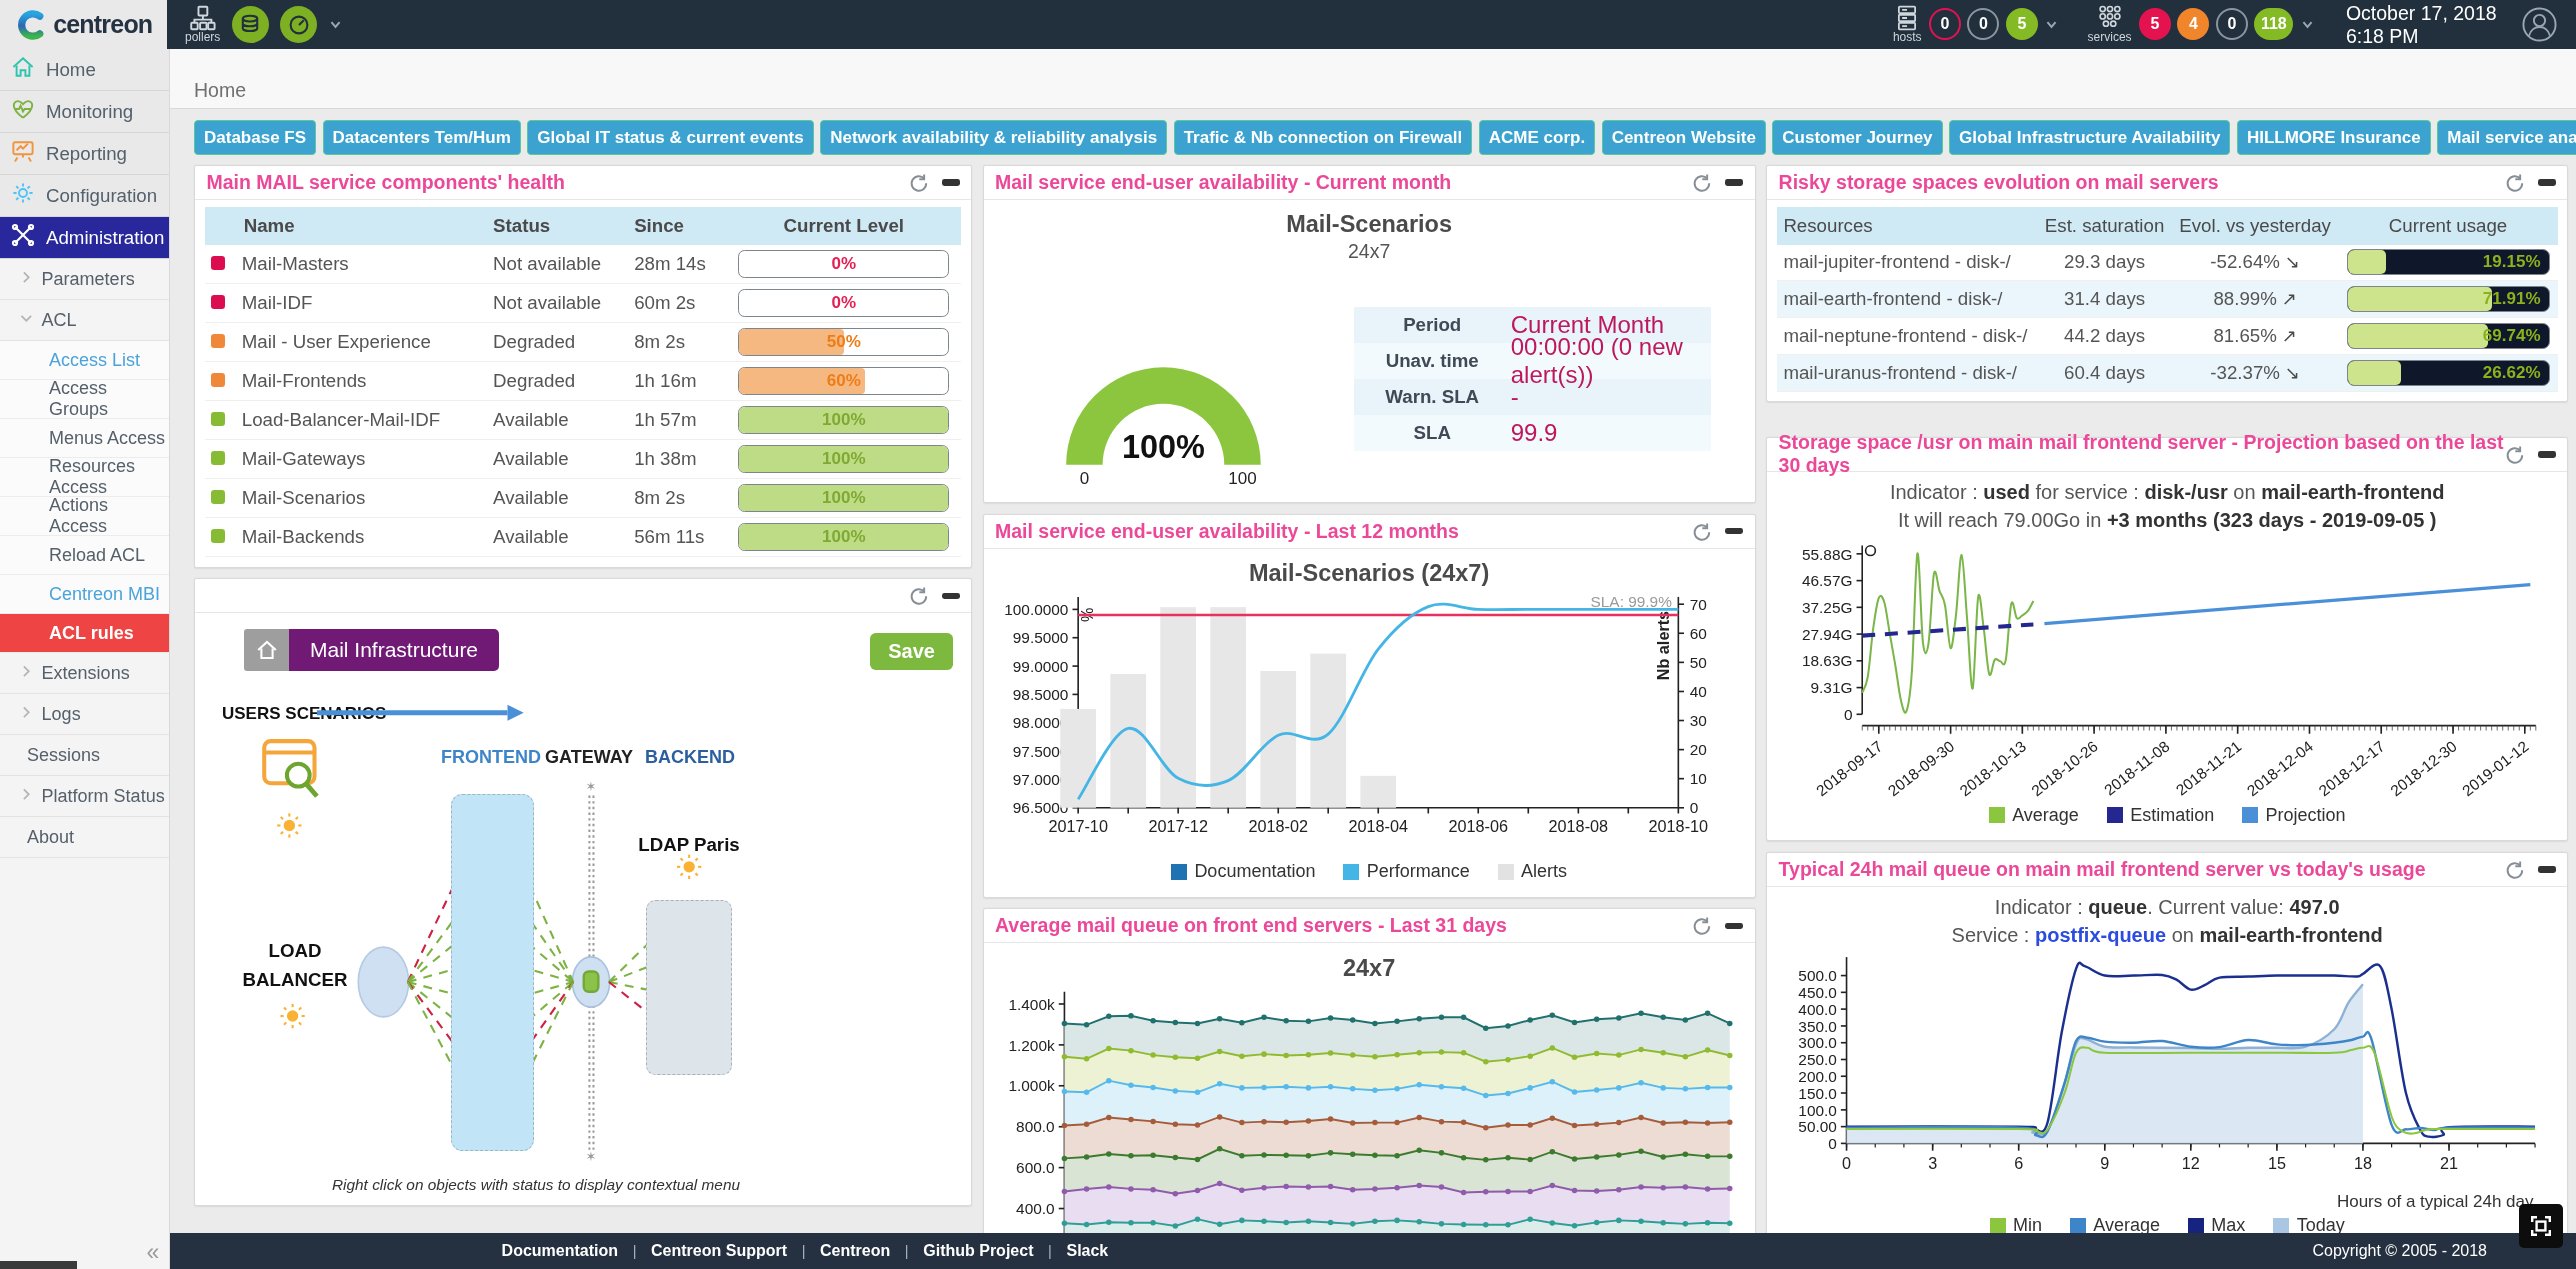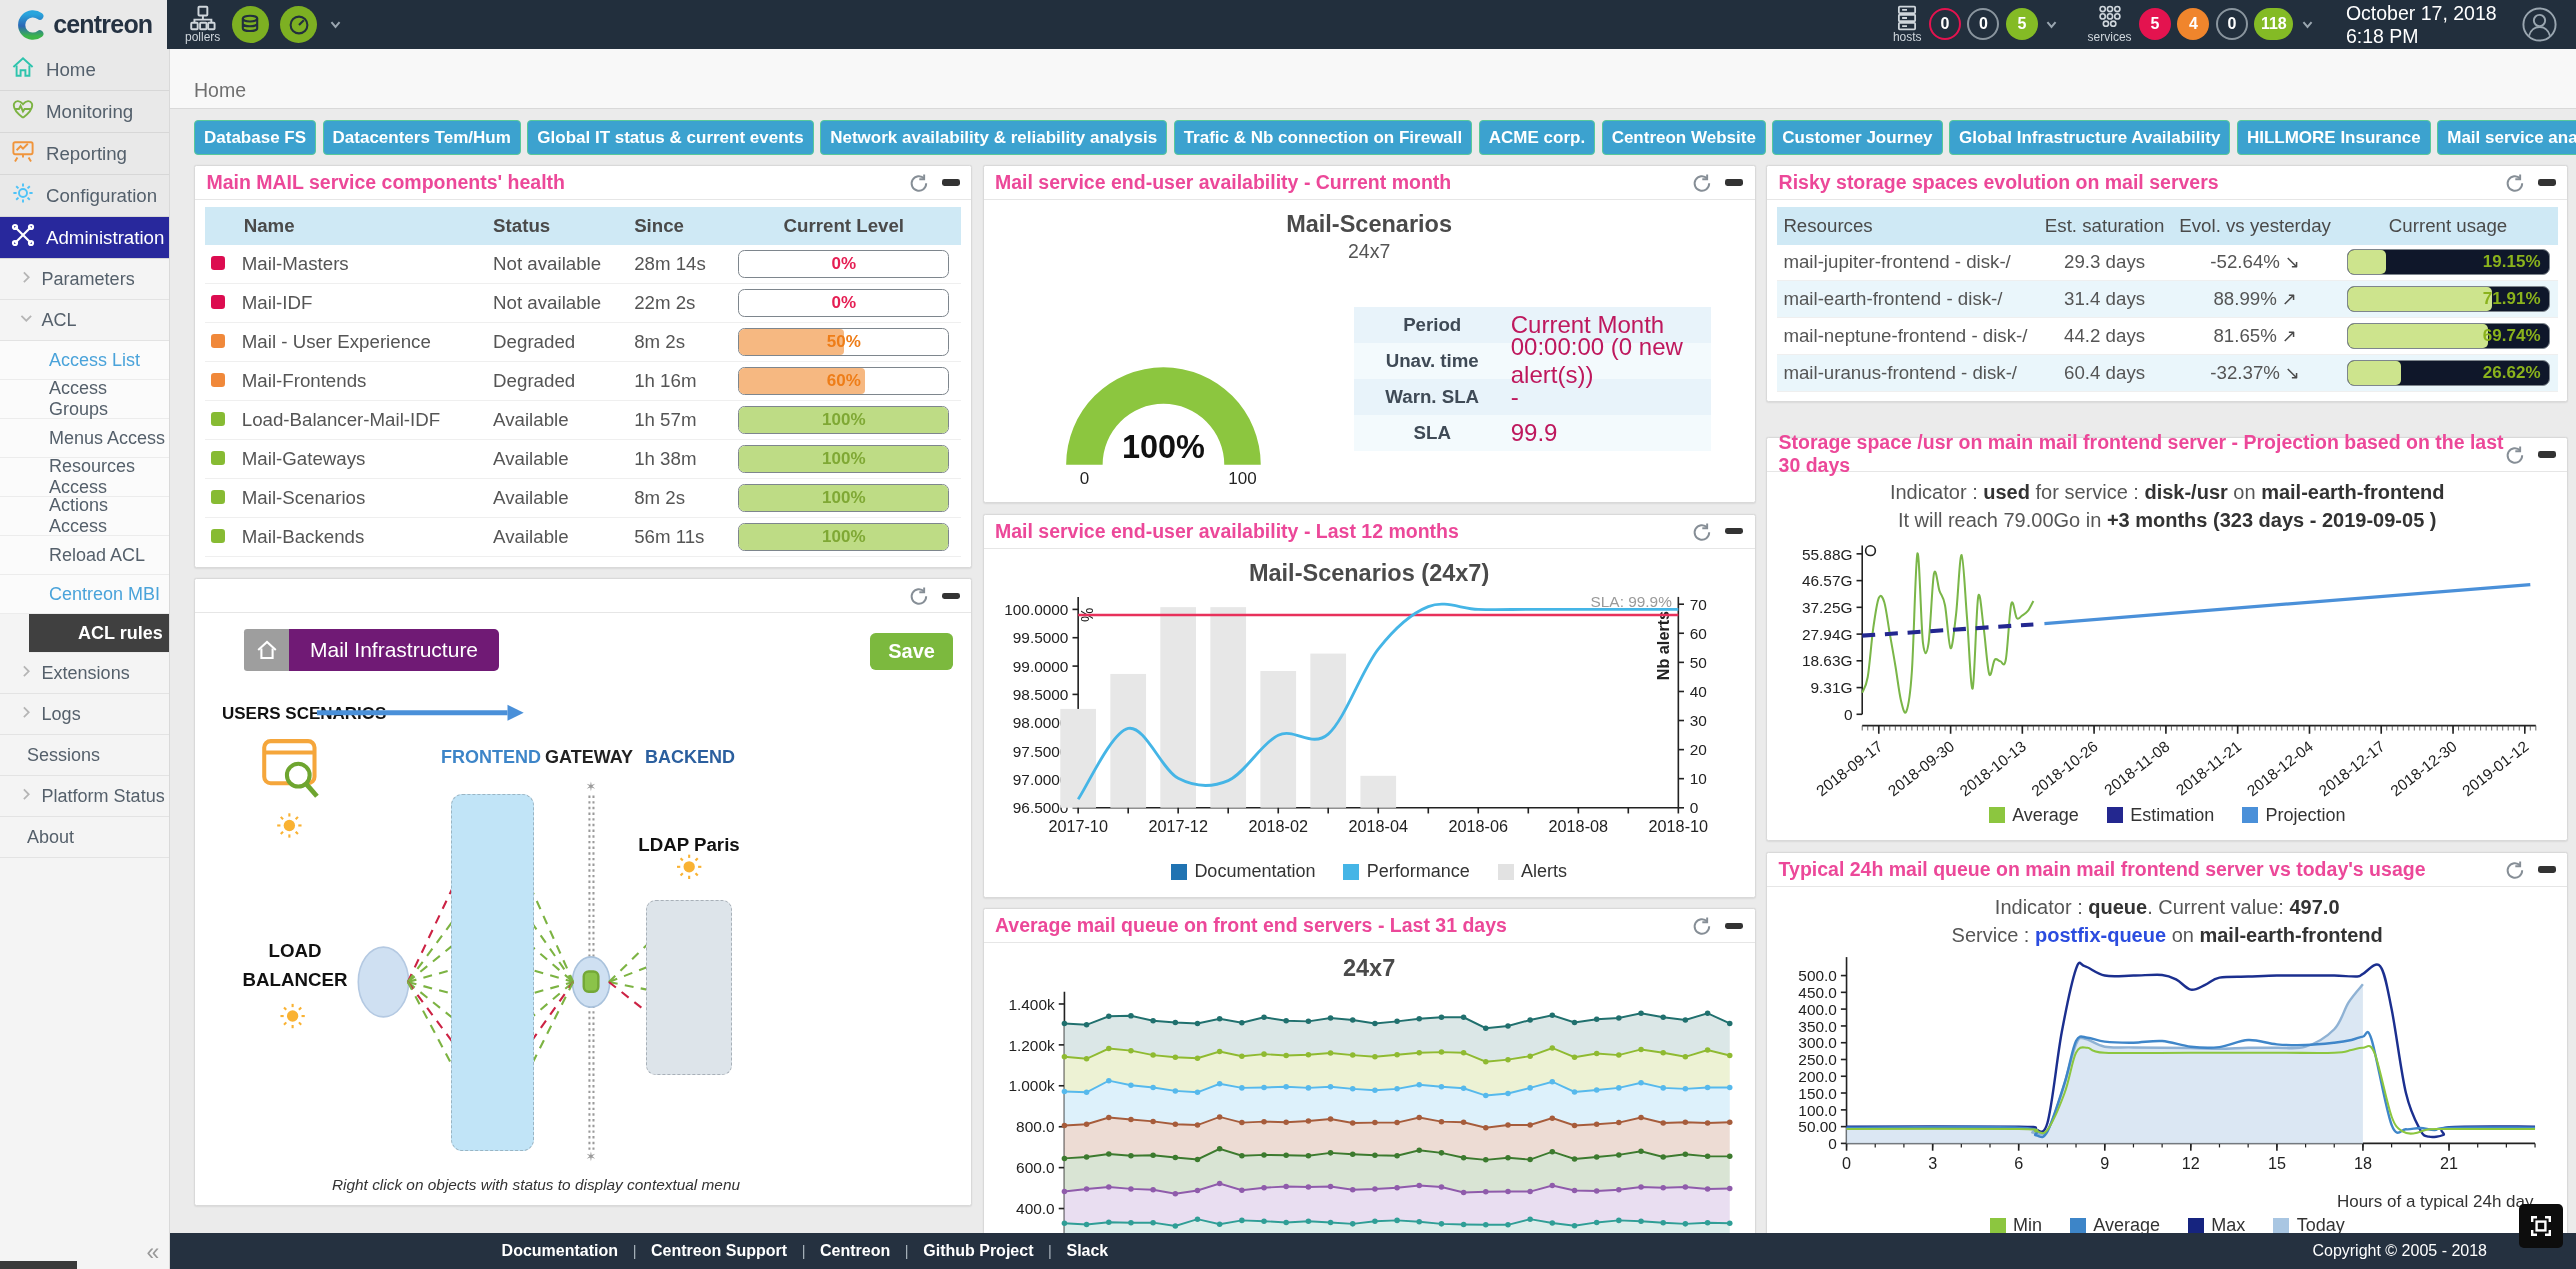--- a/index.html
+++ b/index.html
@@ -28,21 +28,21 @@
   .datetime { color:#fff; text-align:left; font-size:19.5px; line-height:23px; margin-left:21px; }
   .avatar { width:37px; height:37px; margin-left:13px; }
 
   
   .sidebar { position:absolute; top:49px; left:0; width:170px; bottom:0; background:#f4f4f4; border-right:0.8px solid #d9d9d9; z-index:20; }
   .side-top { height:42px; display:flex; align-items:center; gap:10.6px; padding-left:11.4px; background:#e9e9e9; border-bottom:0.8px solid #d7d7d7; color:#54606c; font-size:18.7px; cursor:pointer; }
   .side-top.active { background:#28289c; color:#fff; }
   .side-sub { height:41px; display:flex; align-items:center; gap:8px; padding-left:19px; background:#f4f4f4; border-bottom:0.8px solid #e3e3e3; color:#55606b; font-size:18px; cursor:pointer; }
   .side-leaf { height:39px; display:flex; align-items:center; padding-left:49px; background:#fbfbfb; border-bottom:0.8px solid #ececec; color:#55606b; font-size:18px; cursor:pointer; }
   .side-leaf.link { color:#4aa3da; }
-  .side-leaf.selected { background:#404040; color:#fff; font-weight:bold;margin-left:29px; }
+  .side-leaf.selected { background:#ef4444; color:#fff; font-weight:bold; }
   .side-collapse { position:absolute; right:9.7px; bottom:3.2px; color:#9a9a9a; font-size:23px; cursor:pointer; }
   .chevron-sm { width:14.6px; height:14.6px; flex:0 0 14.6px; }
 
   
   .main { position:absolute; left:170px; top:49px; right:0; bottom:36px; background:#ebebeb; overflow:hidden; }
   .breadcrumb { height:60px; background:#f8f8f8; border-bottom:1.6px solid #d9d9d9; display:flex; align-items:flex-end; padding:0 0 6.5px 24px; color:#6f6f6f; font-size:19.5px; }
   .tabs { display:flex; gap:6.5px; padding:11.4px 6.5px 0 24px; }
   .tab { background:#3ca2cf; border:1.6px solid #58c99a; border-radius:4px; color:#fff; font-weight:bold; font-size:17px; padding:6.5px 9px; white-space:nowrap; cursor:pointer; }
 
   .columns { display:flex; align-items:flex-start; gap:10.6px; padding:9.7px 6.5px 0 24px; }
@@ -405,21 +405,21 @@
                     <td>
                       <div class="bar-wrap" style="margin: 0px auto;">
                         <div class="bar-fill" style="width: 0%; background: transparent;"></div>
                         <div class="bar-label" style="color: rgb(229, 30, 83);">0%</div>
                       </div>
                     </td>
                   </tr>
                   <tr class="health-row">
                     <td><span class="sq" style="background: rgb(220, 12, 80);"></span><span style="margin-left: 11.4px;"> Mail-IDF</span></td>
                     <td>Not available</td>
-                    <td>22m 2s</td>
+                    <td>60m 2s</td>
                     <td>
                       <div class="bar-wrap" style="margin: 0px auto;">
                         <div class="bar-fill" style="width: 0%; background: transparent;"></div>
                         <div class="bar-label" style="color: rgb(229, 30, 83);">0%</div>
                       </div>
                     </td>
                   </tr>
                   <tr class="health-row">
                     <td><span class="sq" style="background: rgb(240, 136, 58);"></span><span style="margin-left: 11.4px;"> Mail - User Experience</span></td>
                     <td>Degraded</td>

